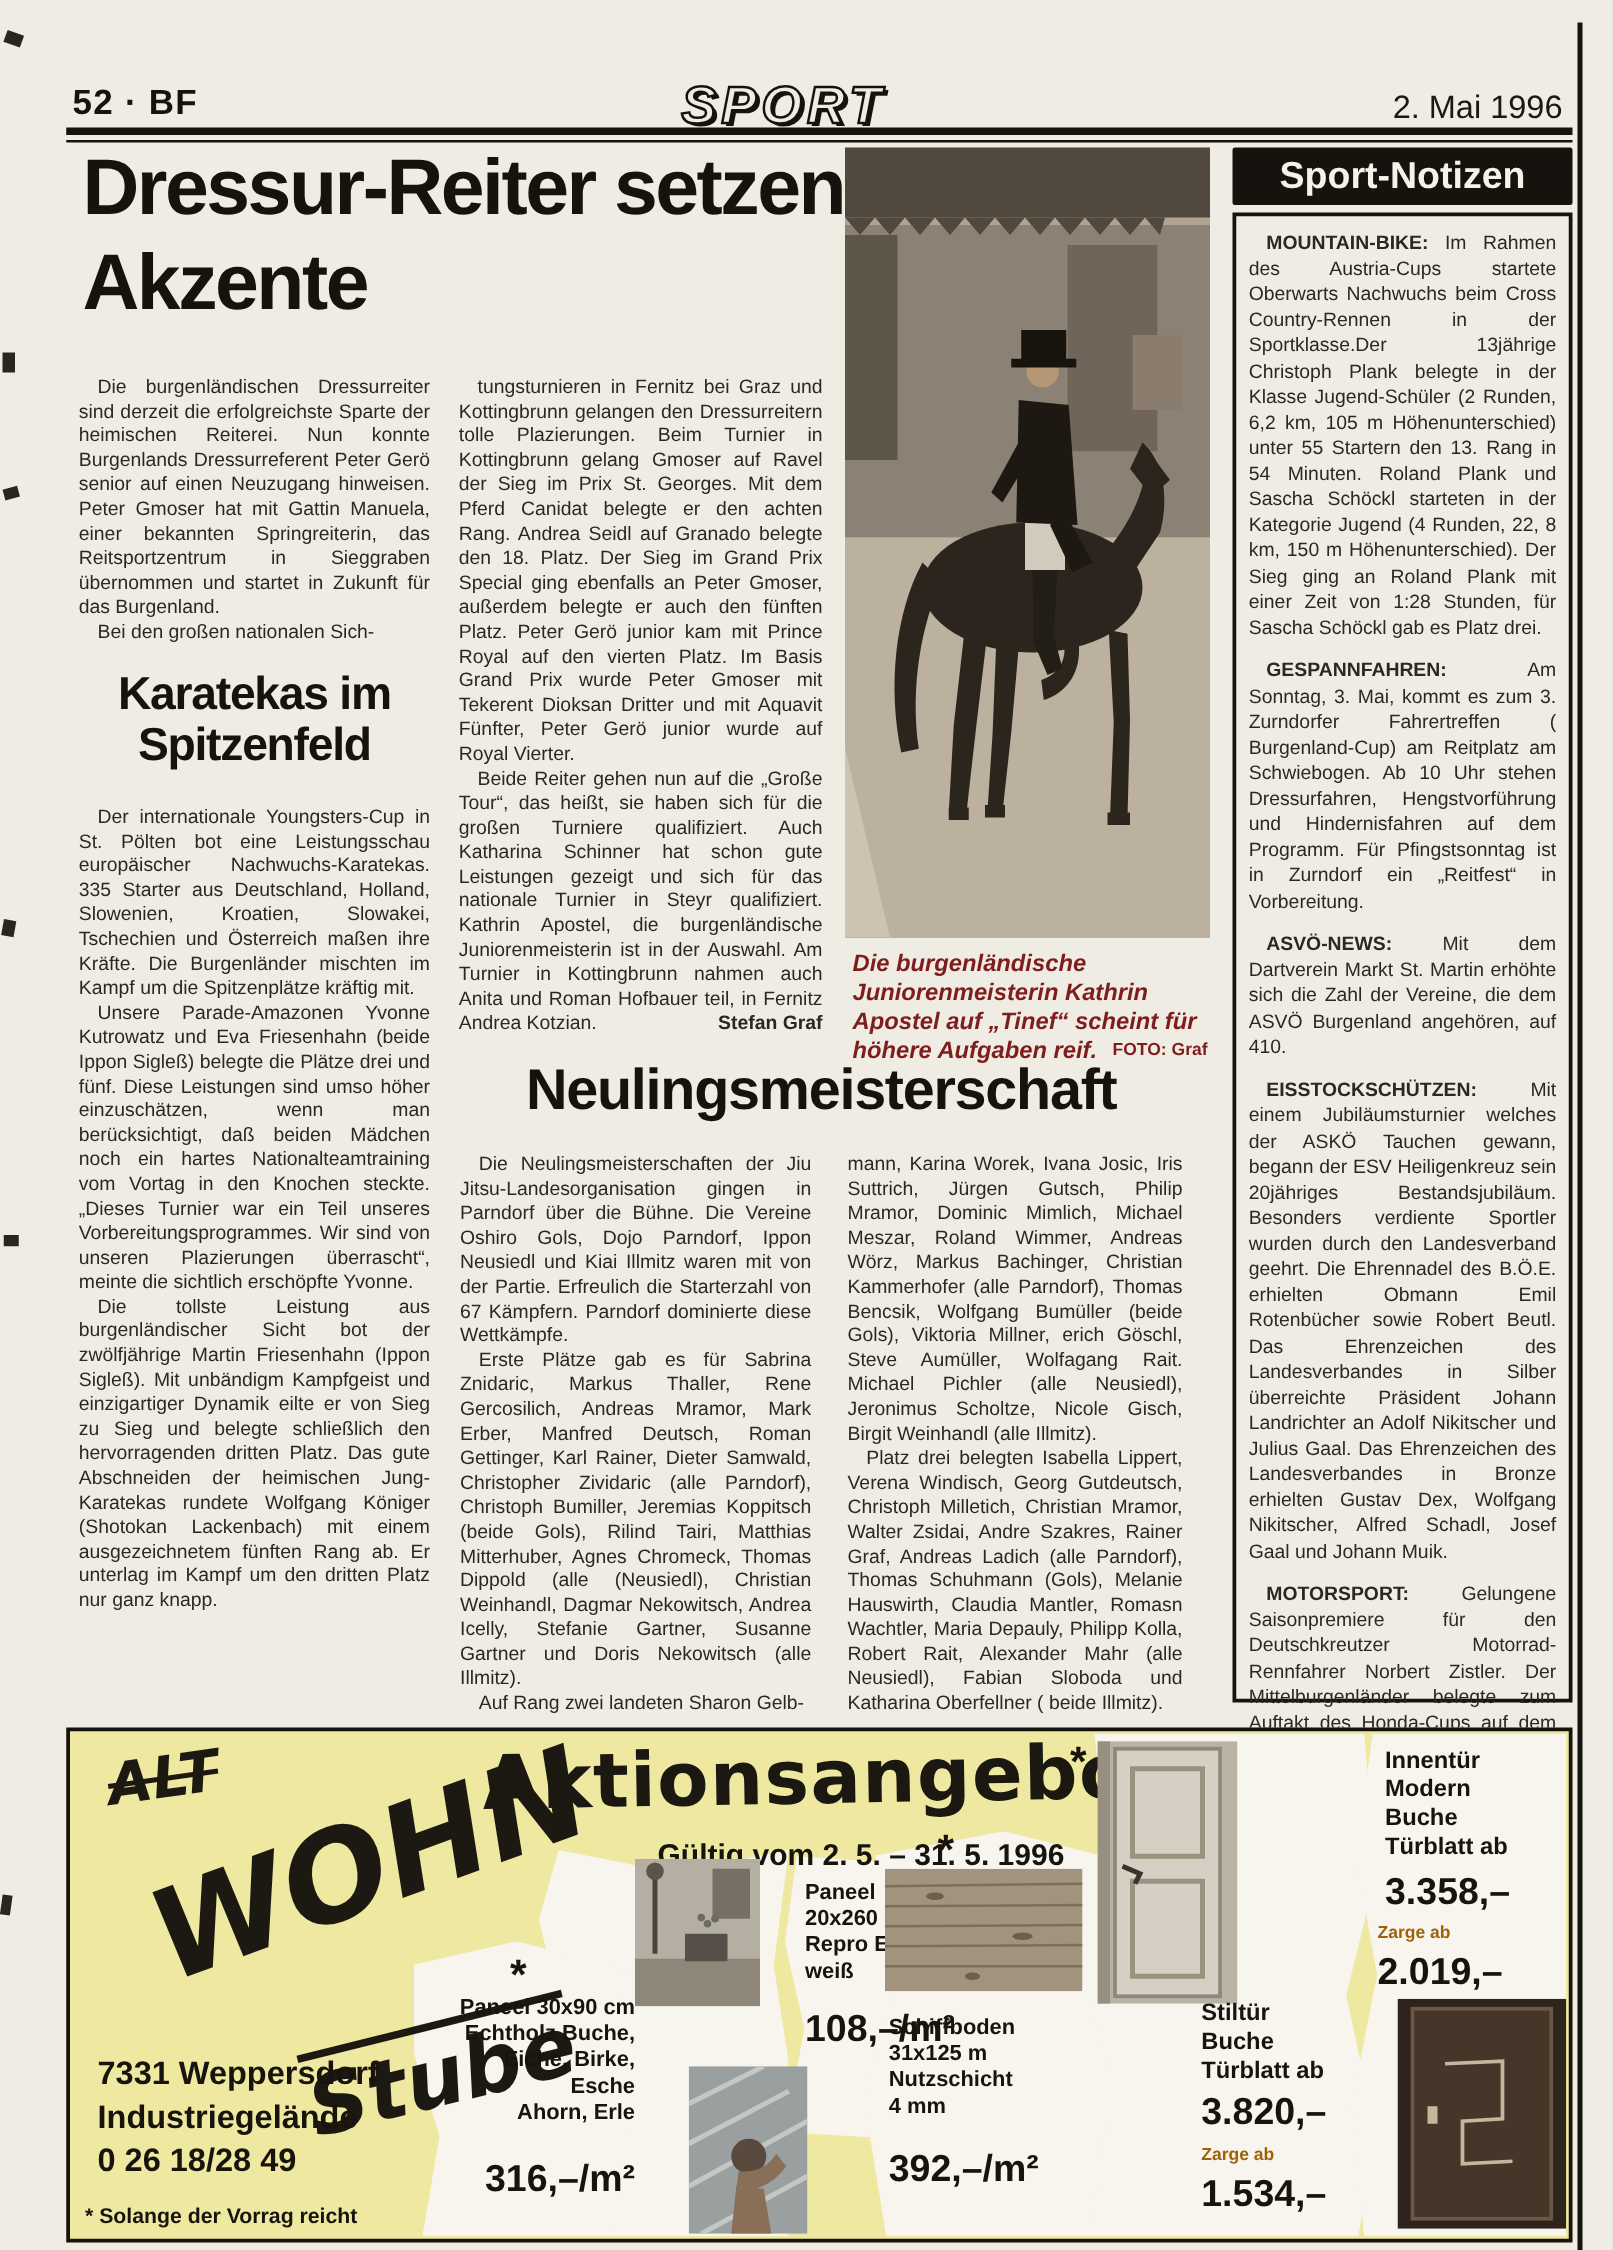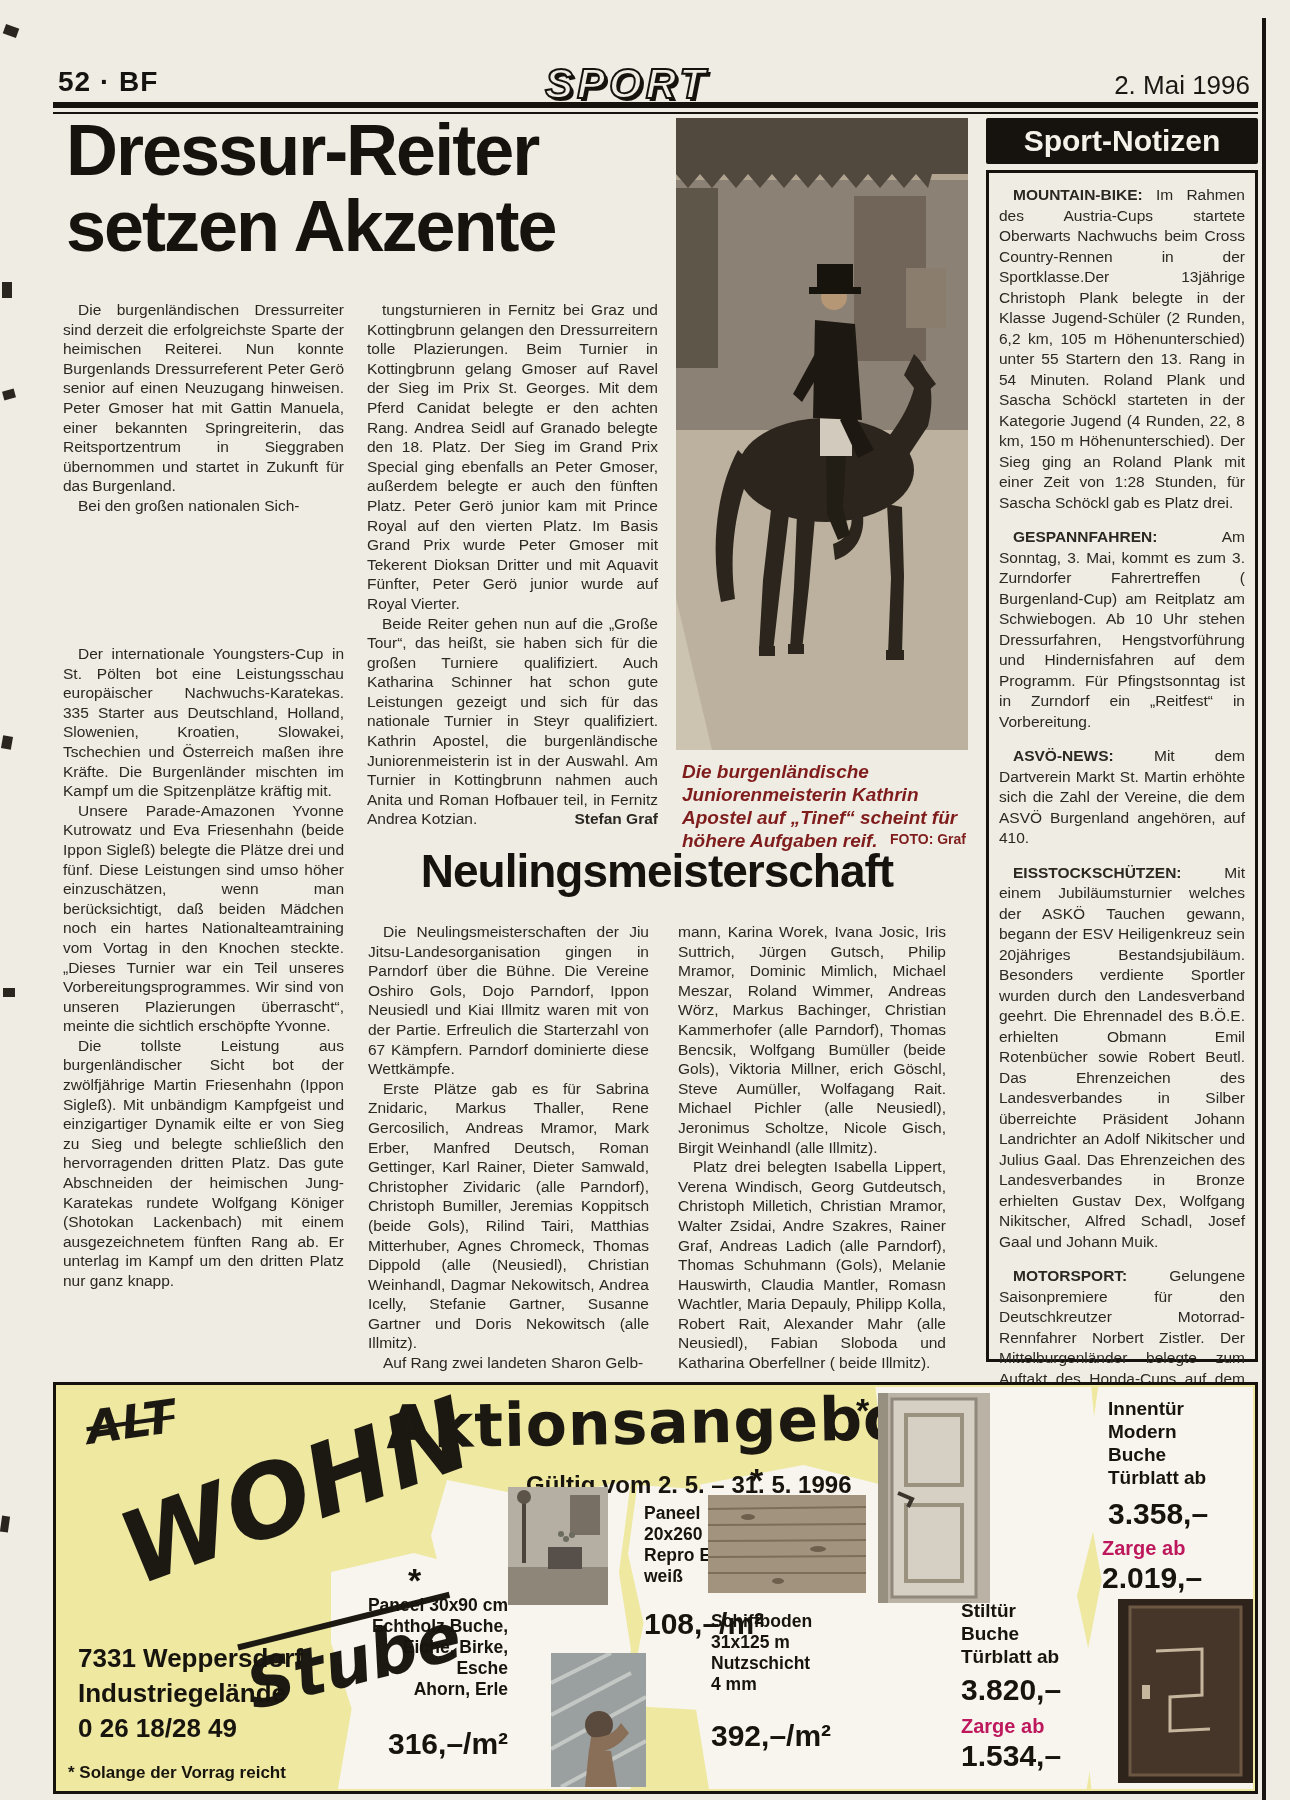--- a/index.html
+++ b/index.html
@@ -9,21 +9,21 @@
   
   .hdr-left{left:58px;top:66px;font-size:28px;font-weight:bold;letter-spacing:1px;color:#15130f;}
   .sport{left:545px;top:60px;font-size:42px;font-weight:900;font-style:italic;letter-spacing:4px;
          color:#efece3;-webkit-text-stroke:2px #16130e;text-shadow:3px 3px 0 #16130e;}
   .hdr-date{left:1050px;top:70px;width:200px;text-align:right;font-size:26px;color:#1a1813;}
   .rule{left:53px;top:102px;width:1205px;height:0;border-top:6px solid #16130e;}
   .rule2{left:53px;top:112px;width:1205px;height:0;border-top:2px solid #16130e;}
   .edge-line{left:1262px;top:18px;width:4px;height:1782px;background:#17140f;}
   .mark{background:#2a261f;}
   
-  .main-headline{left:66px;top:112px;width:620px;font-size:72px;line-height:76px;font-weight:bold;
+  .main-headline{left:66px;top:112px;width:620px;font-size:63px;line-height:76px;font-weight:bold;
                  letter-spacing:-2px;color:#16130e;}
   .body-col{font-size:15.5px;line-height:19.6px;text-align:justify;color:#2b2822;}
   .body-col p{margin:0;text-indent:15px;}
   .col1{left:63px;top:300px;width:281px;}
   .karate-h{left:63px;top:534px;width:281px;font-size:37px;line-height:41px;font-weight:bold;
             text-align:center;letter-spacing:-1px;color:#16130e;}
   .karate-p{left:63px;top:644px;width:281px;}
   .col2{left:367px;top:300px;width:291px;}
   .byline{font-weight:bold;float:right;}
   
@@ -51,21 +51,21 @@
   .logo-alt{left:30px;top:10px;font-size:46px;transform:rotate(-8deg);text-decoration:line-through;}
   .logo-wohn{left:58px;top:48px;font-size:100px;transform:rotate(-20deg);}
   .logo-stube{left:188px;top:232px;font-size:66px;transform:rotate(-14deg);border-top:6px solid #1c1812;}
   .aktions{left:330px;top:2px;font-size:60px;font-weight:bold;color:#1b1711;transform:rotate(-1deg);
            font-family:"DejaVu Sans",sans-serif;letter-spacing:1px;}
   .gueltig{left:470px;top:86px;font-size:24px;font-weight:bold;color:#17140e;}
   .addr{left:22px;top:256px;font-size:26px;line-height:35px;font-weight:bold;color:#17140e;white-space:pre-line;}
   .foot{left:12px;top:378px;font-size:17px;font-weight:bold;color:#17140e;}
   .pname{font-size:17.5px;line-height:21px;font-weight:bold;color:#17140e;white-space:pre-line;}
   .pprice{font-size:30px;font-weight:bold;color:#17140e;}
-  .pzarge{font-size:20px;font-weight:bold;color:#be185d;}
+  .pzarge{font-size:14px;font-weight:bold;color:#a16207;}
   .star{font-size:34px;font-weight:bold;color:#17140e;}
   .doorname{font-size:19px;line-height:23px;font-weight:bold;color:#17140e;white-space:pre-line;}
 </style>
 </head>
 <body>
 
 <div id="page">
 
   <div class="abs mark" style="left:4px;top:26px;width:14px;height:10px;transform:rotate(20deg);"></div>
   <div class="abs mark" style="left:2px;top:282px;width:10px;height:16px;"></div>
@@ -81,20 +81,21 @@
   <div class="abs rule"></div>
   <div class="abs rule2"></div>
 
   <div class="abs main-headline">Dressur-Reiter setzen Akzente</div>
 
   <div class="abs body-col col1">
     <p>Die burgenländischen Dressurreiter sind derzeit die erfolgreichste Sparte der heimischen Reiterei. Nun konnte Burgenlands Dressurreferent Peter Gerö senior auf einen Neuzugang hinweisen. Peter Gmoser hat mit Gattin Manuela, einer bekannten Springreiterin, das Reitsportzentrum in Sieggraben übernommen und startet in Zukunft für das Burgenland.</p>
     <p>Bei den großen nationalen Sich-</p>
   </div>
 
+  <div class="abs karate-h">Karatekas im Spitzenfeld</div>
 
   <div class="abs body-col karate-p">
     <p>Der internationale Youngsters-Cup in St. Pölten bot eine Leistungsschau europäischer Nachwuchs-Karatekas. 335 Starter aus Deutschland, Holland, Slowenien, Kroatien, Slowakei, Tschechien und Österreich maßen ihre Kräfte. Die Burgenländer mischten im Kampf um die Spitzenplätze kräftig mit.</p>
     <p>Unsere Parade-Amazonen Yvonne Kutrowatz und Eva Friesenhahn (beide Ippon Sigleß) belegte die Plätze drei und fünf. Diese Leistungen sind umso höher einzuschätzen, wenn man berücksichtigt, daß beiden Mädchen noch ein hartes Nationalteamtraining vom Vortag in den Knochen steckte. „Dieses Turnier war ein Teil unseres Vorbereitungsprogrammes. Wir sind von unseren Plazierungen überrascht“, meinte die sichtlich erschöpfte Yvonne.</p>
     <p>Die tollste Leistung aus burgenländischer Sicht bot der zwölfjährige Martin Friesenhahn (Ippon Sigleß). Mit unbändigm Kampfgeist und einzigartiger Dynamik eilte er von Sieg zu Sieg und belegte schließlich den hervorragenden dritten Platz. Das gute Abschneiden der heimischen Jung-Karatekas rundete Wolfgang Königer (Shotokan Lackenbach) mit einem ausgezeichnetem fünften Rang ab. Er unterlag im Kampf um den dritten Platz nur ganz knapp.</p>
   </div>
 
   <div class="abs body-col col2">
     <p>tungsturnieren in Fernitz bei Graz und Kottingbrunn gelangen den Dressurreitern tolle Plazierungen. Beim Turnier in Kottingbrunn gelang Gmoser auf Ravel der Sieg im Prix St. Georges. Mit dem Pferd Canidat belegte er den achten Rang. Andrea Seidl auf Granado belegte den 18. Platz. Der Sieg im Grand Prix Special ging ebenfalls an Peter Gmoser, außerdem belegte er auch den fünften Platz. Peter Gerö junior kam mit Prince Royal auf den vierten Platz. Im Basis Grand Prix wurde Peter Gmoser mit Tekerent Dioksan Dritter und mit Aquavit Fünfter, Peter Gerö junior wurde auf Royal Vierter.</p>
     <p><span>Beide Reiter gehen nun auf die „Große Tour“, das heißt, sie haben sich für die großen Turniere qualifiziert. Auch Katharina Schinner hat schon gute Leistungen gezeigt und sich für das nationale Turnier in Steyr qualifiziert. Kathrin Apostel, die burgenländische Juniorenmeisterin ist in der Auswahl. Am Turnier in Kottingbrunn nahmen auch Anita und Roman Hofbauer teil, in Fernitz Andrea Kotzian.</span> <span class="byline">Stefan Graf</span></p>

